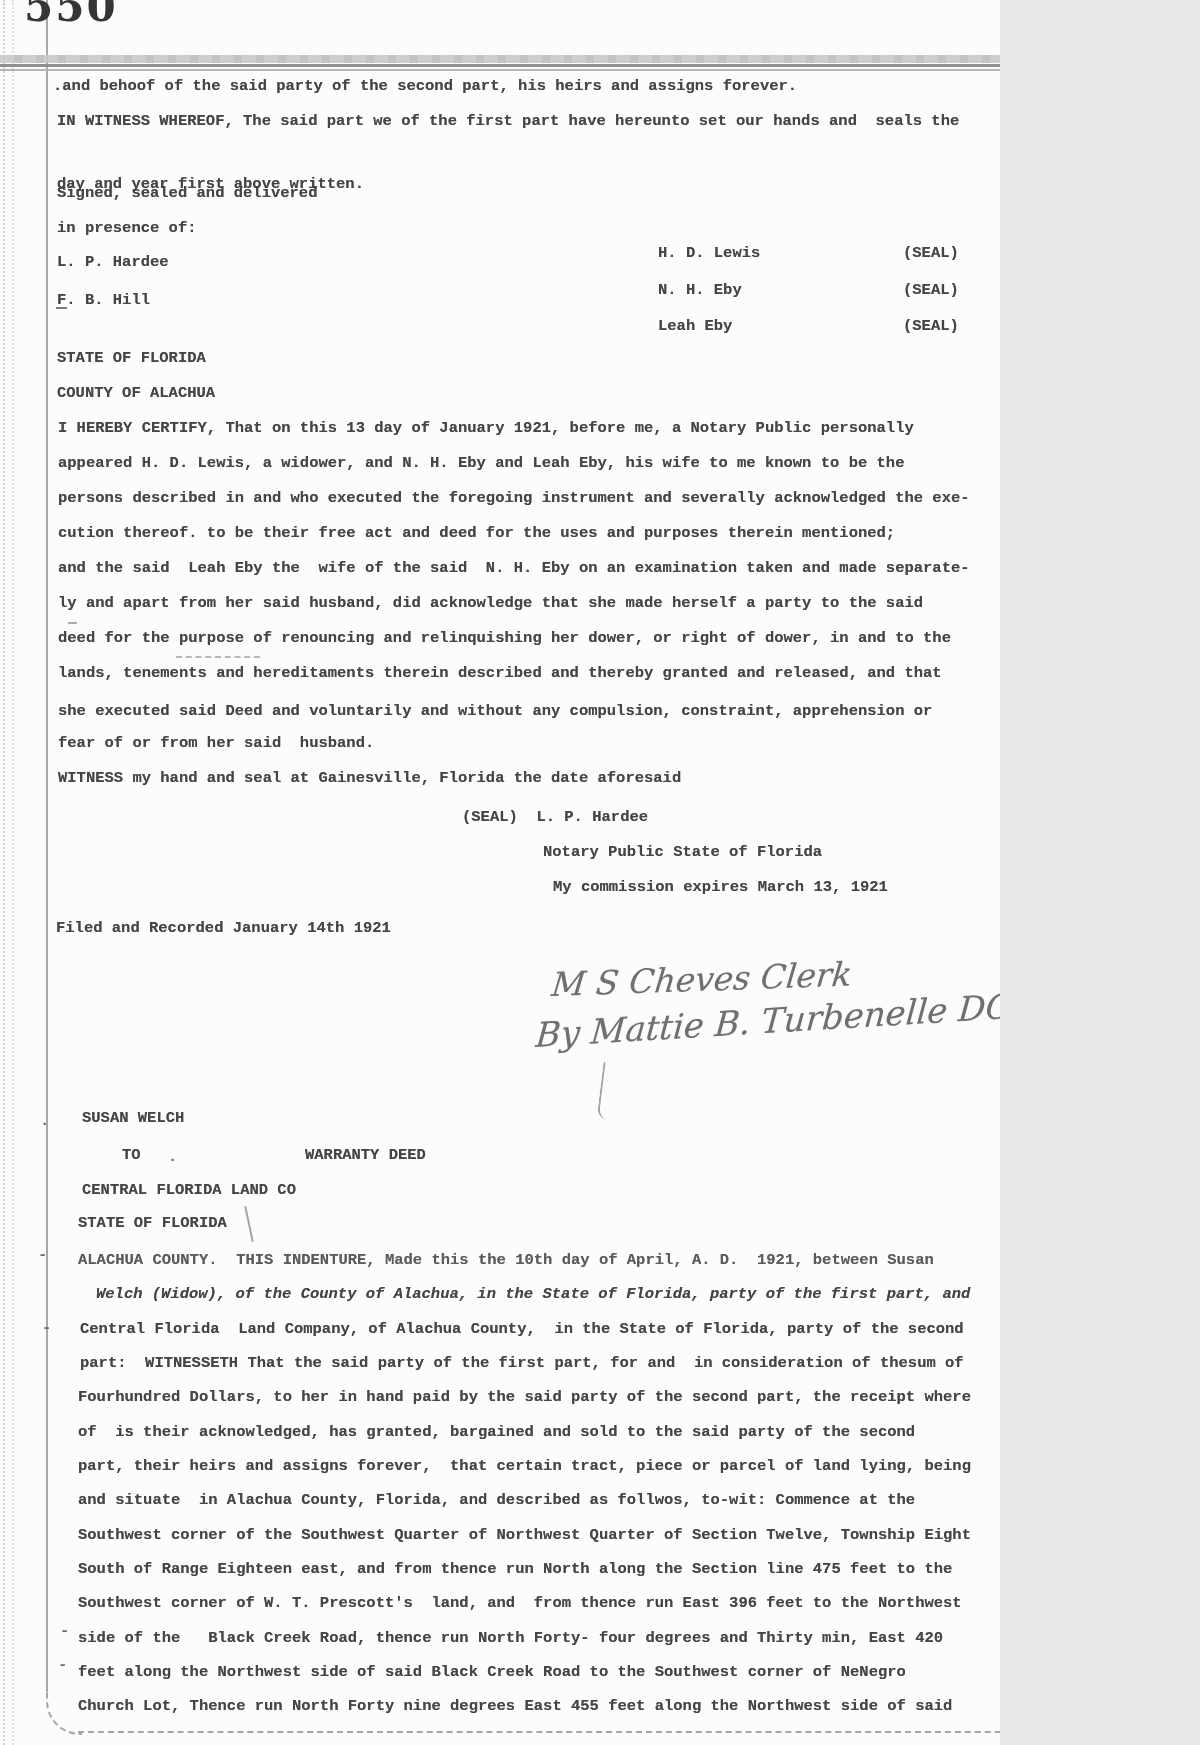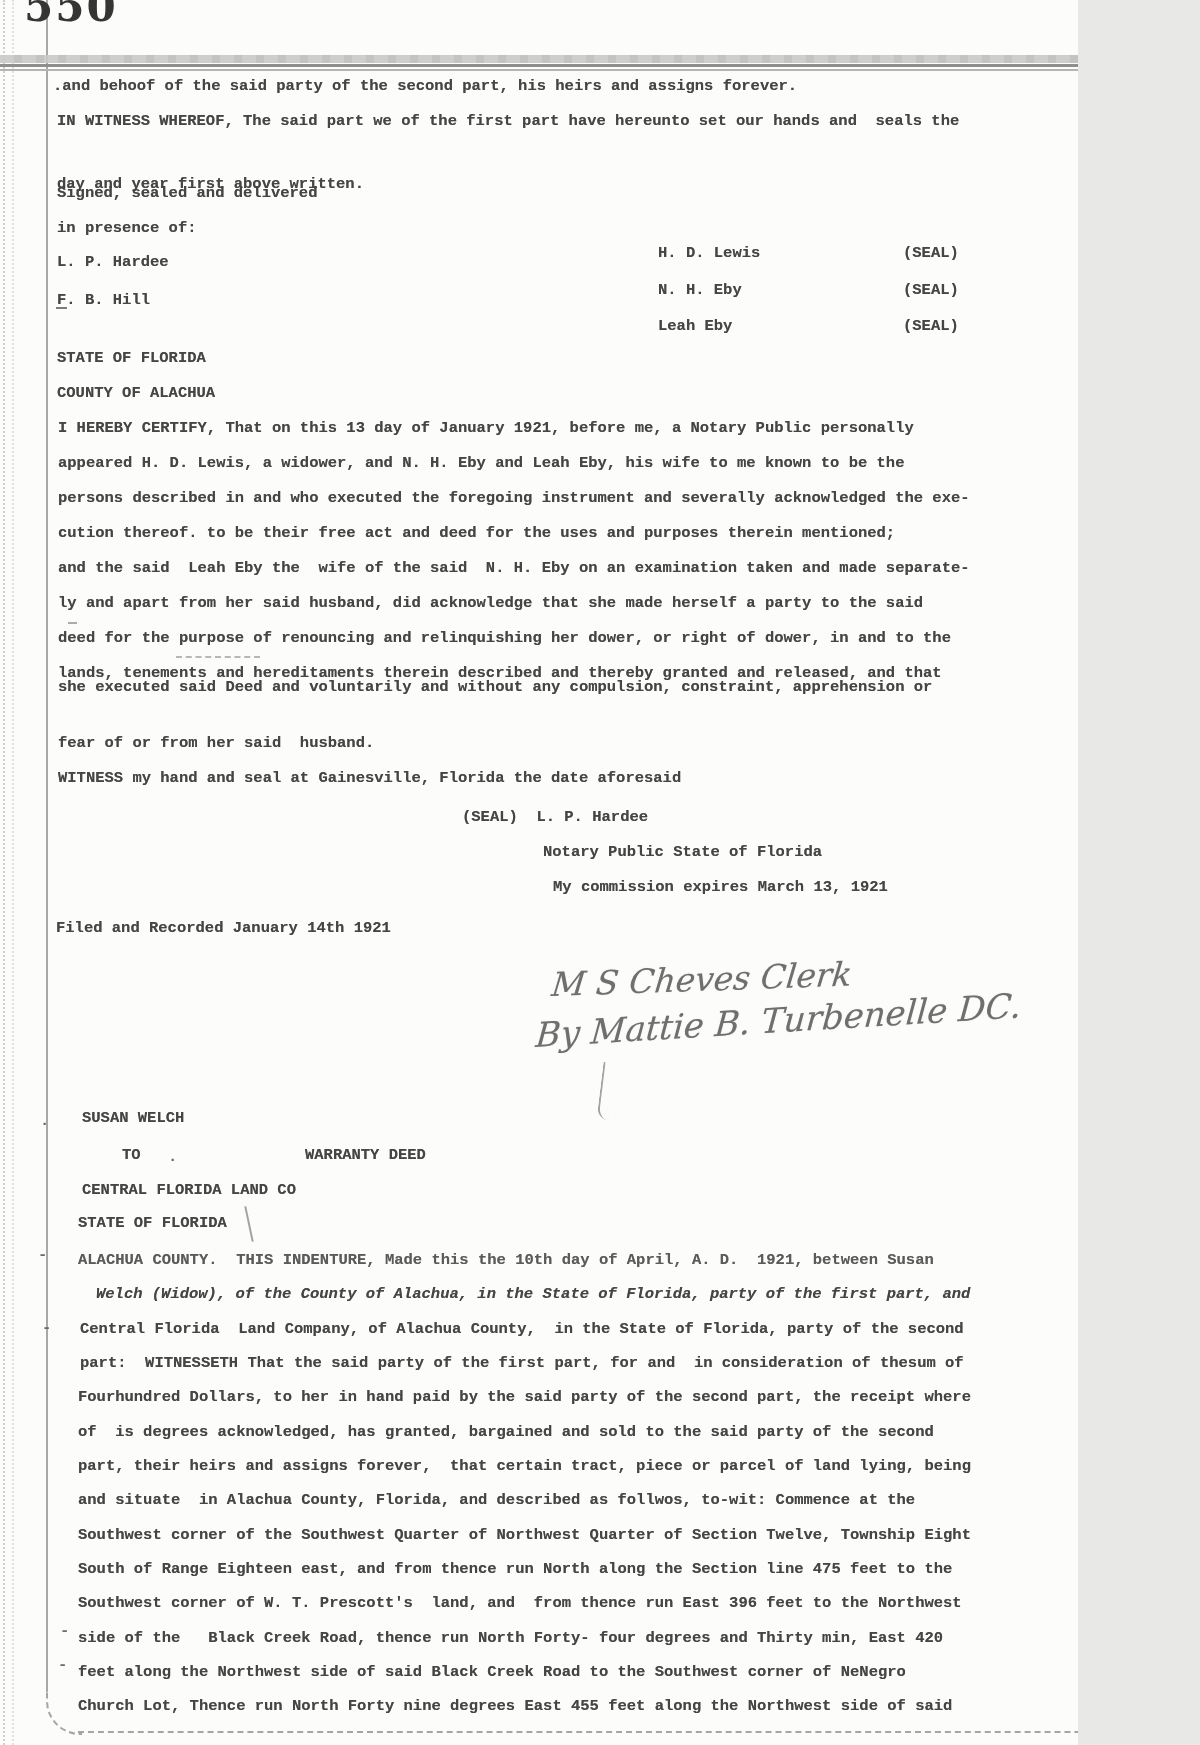--- a/index.html
+++ b/index.html
@@ -1,18 +1,18 @@
 <!DOCTYPE html>
 <html><head>
 <meta charset="utf-8">
 <style>
   html,body{margin:0;padding:0;background:#e8e8e6;}
   .page{
     position:relative;
-    width:1078px;height:1745px;
+    width:1000px;height:1745px;
     background:#fcfcfa;
     overflow:hidden;
     font-family:"Liberation Mono", monospace;
   }
   
   .t{
     position:absolute;
     font:700 15.5px/20px "Liberation Mono", monospace;
     color:#454545;
     white-space:pre;
@@ -82,21 +82,21 @@
   <div class="t" style="left:57px;top:383px;">COUNTY OF ALACHUA</div>
 
   <div class="t" style="left:58px;top:418px;">I HEREBY CERTIFY, That on this 13 day of January 1921, before me, a Notary Public personally</div>
   <div class="t" style="left:58px;top:453px;">appeared H. D. Lewis, a widower, and N. H. Eby and Leah Eby, his wife to me known to be the</div>
   <div class="t" style="left:58px;top:488px;">persons described in and who executed the foregoing instrument and severally acknowledged the exe-</div>
   <div class="t" style="left:58px;top:523px;">cution thereof. to be their free act and deed for the uses and purposes therein mentioned;</div>
   <div class="t" style="left:58px;top:558px;">and the said  Leah Eby the  wife of the said  N. H. Eby on an examination taken and made separate-</div>
   <div class="t" style="left:58px;top:593px;">ly and apart from her said husband, did acknowledge that she made herself a party to the said</div>
   <div class="t" style="left:58px;top:628px;">deed for the purpose of renouncing and relinquishing her dower, or right of dower, in and to the</div>
   <div class="t" style="left:58px;top:663px;">lands, tenements and hereditaments therein described and thereby granted and released, and that</div>
-  <div class="t" style="left:58px;top:677px;">she executed said Deed and voluntarily and without any compulsion, constraint, apprehension or</div>
+  <div class="t" style="left:58px;top:701px;">she executed said Deed and voluntarily and without any compulsion, constraint, apprehension or</div>
   <div class="t" style="left:58px;top:733px;">fear of or from her said  husband.</div>
   <div class="t" style="left:58px;top:768px;">WITNESS my hand and seal at Gainesville, Florida the date aforesaid</div>
 
   <div class="shape" style="left:68px;top:622px;width:9px;height:2px;background:#8a8a8a;opacity:.7;"></div>
   <div class="shape" style="left:176px;top:656px;width:84px;height:0;border-top:2px dashed #9a9a9a;opacity:.7;"></div>
 
   <div class="t" style="left:462px;top:807px;">(SEAL)  L. P. Hardee</div>
   <div class="t" style="left:543px;top:842px;">Notary Public State of Florida</div>
   <div class="t" style="left:553px;top:877px;">My commission expires March 13, 1921</div>
 
@@ -115,21 +115,21 @@
   <div class="t" style="left:78px;top:1213px;">STATE OF FLORIDA</div>
   <div class="shape" style="left:248px;top:1206px;width:0;height:36px;border-left:2px solid #7c7c7c;transform:rotate(-12deg);opacity:.7;"></div>
 
   <div class="art" style="left:38px;top:1246px;">-</div>
   <div class="t faded" style="left:78px;top:1250px;">ALACHUA COUNTY.  THIS INDENTURE, Made this the 10th day of April, A. D.  1921, between Susan</div>
   <div class="t" style="left:96px;top:1284px;font-style:italic;">Welch (Widow), of the County of Alachua, in the State of Florida, party of the first part, and</div>
   <div class="art" style="left:42px;top:1319px;">-</div>
   <div class="t" style="left:80px;top:1319px;">Central Florida  Land Company, of Alachua County,  in the State of Florida, party of the second</div>
   <div class="t" style="left:80px;top:1353px;">part:  WITNESSETH That the said party of the first part, for and  in consideration of thesum of</div>
   <div class="t" style="left:78px;top:1387px;">Fourhundred Dollars, to her in hand paid by the said party of the second part, the receipt where</div>
-  <div class="t" style="left:78px;top:1422px;">of  is degrees acknowledged, has granted, bargained and sold to the said party of the second</div>
+  <div class="t" style="left:78px;top:1422px;">of  is their acknowledged, has granted, bargained and sold to the said party of the second</div>
   <div class="t" style="left:78px;top:1456px;">part, their heirs and assigns forever,  that certain tract, piece or parcel of land lying, being</div>
   <div class="t" style="left:78px;top:1490px;">and situate  in Alachua County, Florida, and described as follwos, to-wit: Commence at the</div>
   <div class="t" style="left:78px;top:1525px;">Southwest corner of the Southwest Quarter of Northwest Quarter of Section Twelve, Township Eight</div>
   <div class="t" style="left:78px;top:1559px;">South of Range Eighteen east, and from thence run North along the Section line 475 feet to the</div>
   <div class="t" style="left:78px;top:1593px;">Southwest corner of W. T. Prescott's  land, and  from thence run East 396 feet to the Northwest</div>
   <div class="art" style="left:60px;top:1622px;">-</div>
   <div class="t" style="left:78px;top:1628px;">side of the   Black Creek Road, thence run North Forty- four degrees and Thirty min, East 420</div>
   <div class="art" style="left:58px;top:1656px;">-</div>
   <div class="t" style="left:78px;top:1662px;">feet along the Northwest side of said Black Creek Road to the Southwest corner of NeNegro</div>
   <div class="t" style="left:78px;top:1696px;">Church Lot, Thence run North Forty nine degrees East 455 feet along the Northwest side of said</div>

